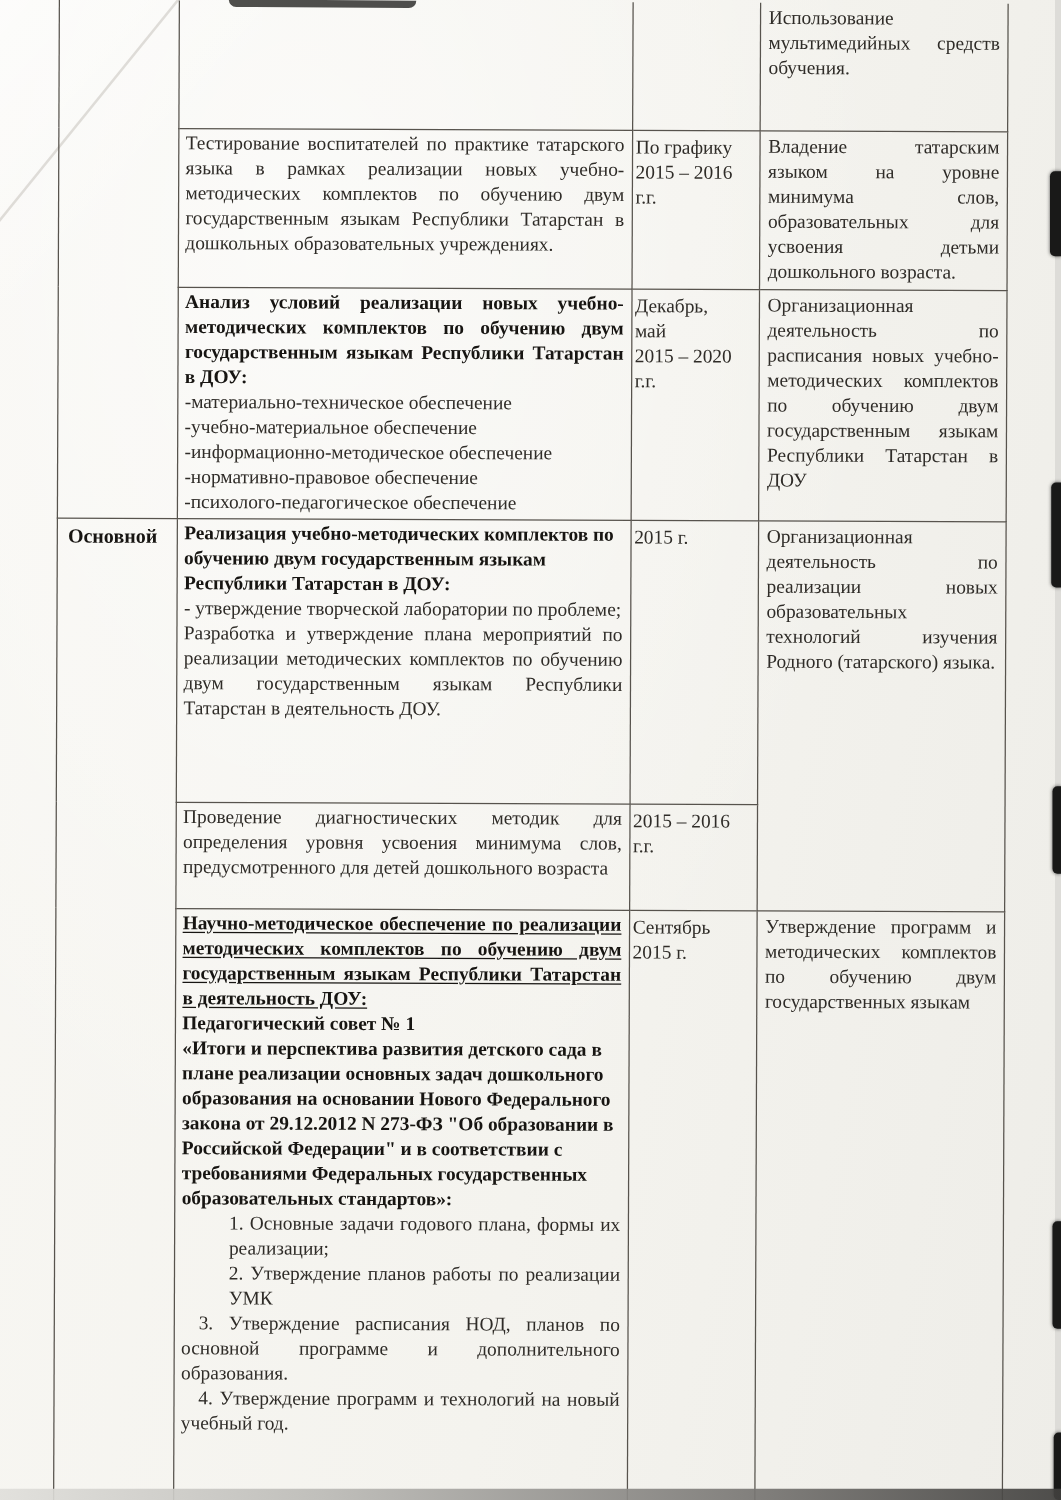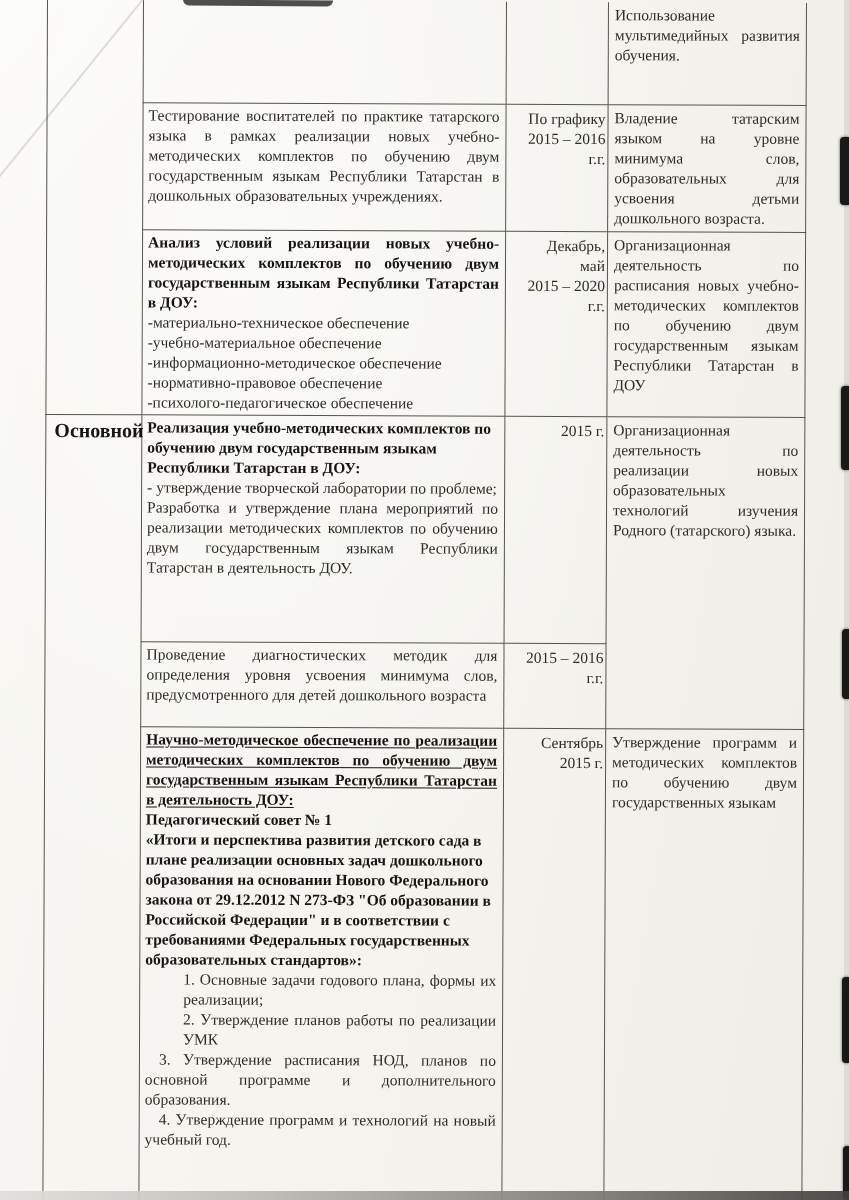--- a/index.html
+++ b/index.html
@@ -34,23 +34,23 @@
   td{border:1px solid #57534d;vertical-align:top;background:transparent;}
   tr.first td{border-top:none;}
   .cs{padding:5px 4px 0 8px;}
   .ca{padding:2px 6px 2px 5px;}
   .cd{padding:4px 2px;}
   .cr{padding:3px 6px;}
   .t{font-size:15.5px;line-height:20px;color:#2f2c28;margin:0;}
   .bold{font-weight:bold;color:#171512;}
   .just{text-align:justify;}
   .left{text-align:left;}
-  .mid{text-align:right;white-space:pre-line;}
+  .mid{text-align:left;white-space:pre-line;}
   .und{text-decoration:underline;text-underline-offset:2px;}
-  .stage-label{font-size:20px;line-height:20px;font-weight:bold;color:#171512;}
+  .stage-label{font-size:16px;line-height:20px;font-weight:bold;color:#171512;}
   .ag-ind{margin-left:38px;text-align:justify;}
   .ag-par{text-indent:14px;text-align:justify;}
   
   .right-edge{position:absolute;right:0;top:0;width:5px;height:100%;background:#dddcd8;}
   .edge-mark{position:absolute;right:0;background:#191918;border-radius:4px 0 0 4px;box-shadow:0 0 3px rgba(25,25,24,.75);}
   .m1{top:137px;height:68px;width:9px;}
   .m2{top:386px;height:84px;width:8px;}
   .m3{top:629px;height:70px;width:7px;}
   .m4{top:977px;height:86px;width:7px;}
   .m5{top:1146px;height:54px;width:6px;}
@@ -78,21 +78,21 @@
         <col style="width:102px">
         <col style="width:198px">
     </colgroup>
     <tbody>
 
       <tr class="first" style="height:102px">
         <td class="cs" rowspan="3"></td>
         <td class="ca"></td>
         <td class="cd"></td>
         <td class="cr">
-          <div class="t just">Использование мультимедийных развития обучения.</div>
+          <div class="t just">Использование мультимедийных средств обучения.</div>
         </td>
       </tr>
 
       <tr style="height:122px">
         <td class="ca">
           <div class="t just">Тестирование воспитателей по практике татарского языка в рамках реализации новых учебно-методических комплектов по обучению двум государственным языкам Республики Татарстан в дошкольных образовательных учреждениях.</div>
         </td>
         <td class="cd">
           <div class="t mid">По графику
 2015 – 2016

